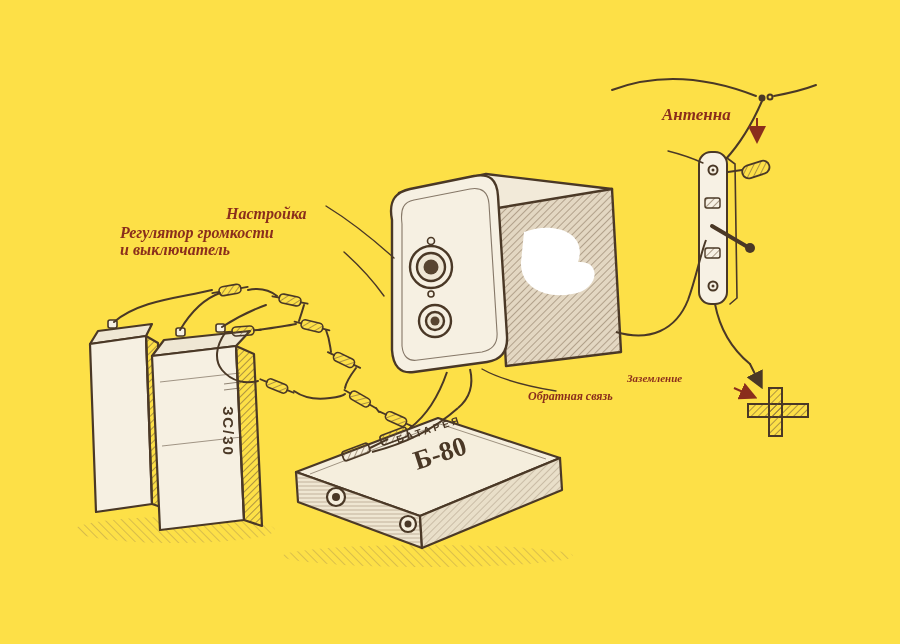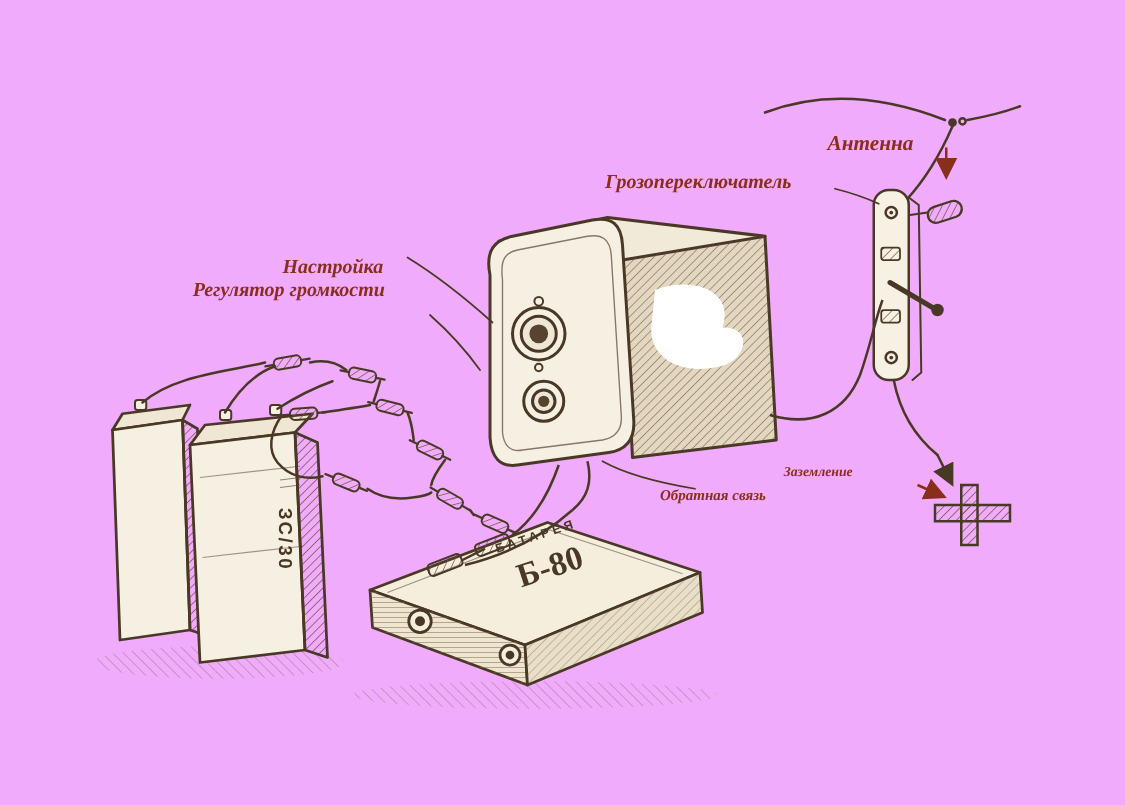--- a/index.html
+++ b/index.html
@@ -1,21 +1,21 @@
 <!DOCTYPE html>
 <html><head>
 <meta charset="utf-8">
 <style>
   html,body{margin:0;padding:0;background:#ffffff;}
-  .stage{position:relative;width:900px;height:644px;background:#f0abfc;overflow:hidden;
+  .stage{position:relative;width:900px;height:644px;background:#fde047;overflow:hidden;
          font-family:"Liberation Sans",sans-serif;}
   .stage svg{position:absolute;left:0;top:0;}
   .lbl{position:absolute;font-family:"Liberation Serif",serif;font-style:italic;font-weight:bold;
        color:#8a2e1c;white-space:nowrap;line-height:1.08;}
-  .lbl.center{text-align:center;white-space:normal;}
+  .lbl.center{text-align:left;white-space:normal;}
   .mark{position:absolute;color:#4a3826;font-family:"Liberation Sans",sans-serif;}
   .mark-vert{transform:rotate(90deg);transform-origin:center;letter-spacing:2px;
              font-weight:bold;font-size:15px;text-align:center;}
   .mark-bat-word{transform:rotate(-18deg);letter-spacing:3px;font-size:10px;font-weight:bold;text-align:center;}
   .mark-bat-type{transform:rotate(-18deg);font-family:"Liberation Serif",serif;font-weight:bold;
                  font-size:27px;text-align:center;}
 </style>
 </head>
 <body>
 
@@ -180,26 +180,26 @@
     <g stroke="#4a3826" stroke-width="1.4" fill="none" stroke-linecap="round">
       <path d="M 326 206 C 352 222 374 240 394 258"></path>
       <path d="M 344 252 C 362 268 374 282 384 296"></path>
       <path d="M 668 151 C 680 154 692 158 703 163"></path>
       <path d="M 556 391 C 526 386 498 378 482 369"></path>
     </g>
   </svg>
 
   <div class="lbl" style="left:662px;top:106px;font-size:17px;">Антенна</div>
 
-  <div class="lbl" style="left:484px;top:137px;font-size:16px;">Грозопереключатель</div>
 
   <div class="lbl" style="left:226px;top:205px;font-size:16px;">Настройка</div>
 
   <div class="lbl center" style="left:120px;top:224px;width:222px;font-size:16px;">
     <div>Регулятор громкости</div>
+    <div>и выключатель</div>
   </div>
 
   <div class="lbl" style="left:528px;top:390px;font-size:12px;">Обратная связь</div>
 
   <div class="lbl" style="left:627px;top:373px;font-size:11px;">Заземление</div>
 
   <div class="mark mark-vert" style="left:192px;top:423px;width:72px;">ЗС/30</div>
 
   <div class="mark mark-bat-word" style="left:383px;top:424px;width:92px;">БАТАРЕЯ</div>
 

